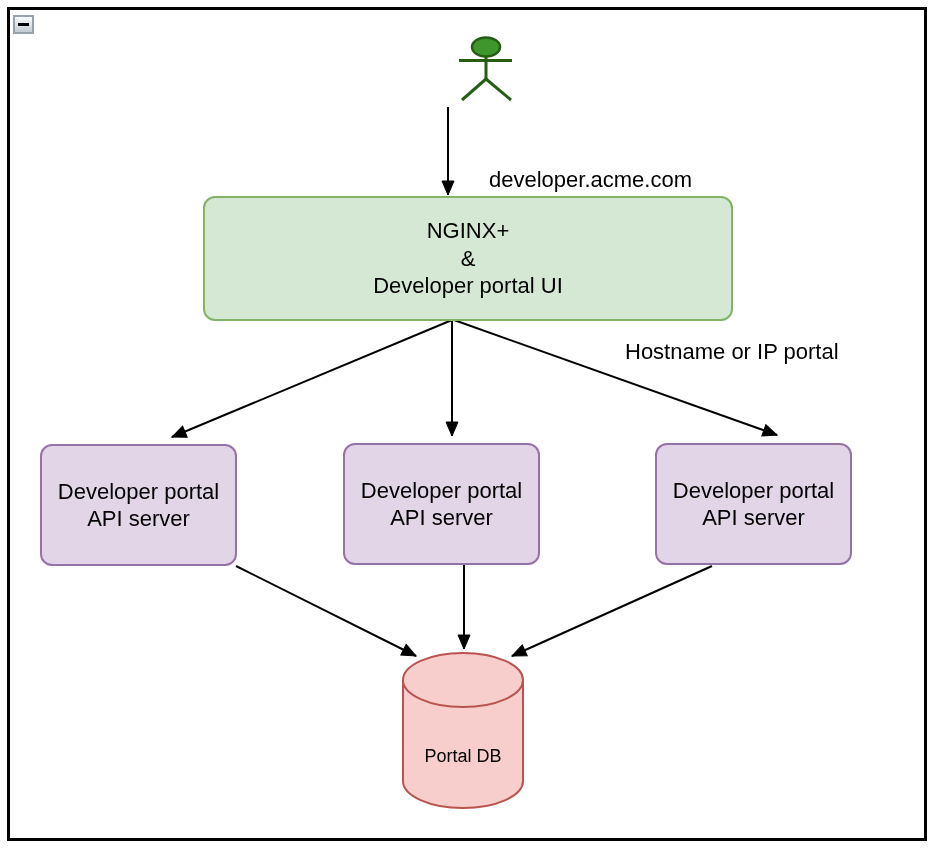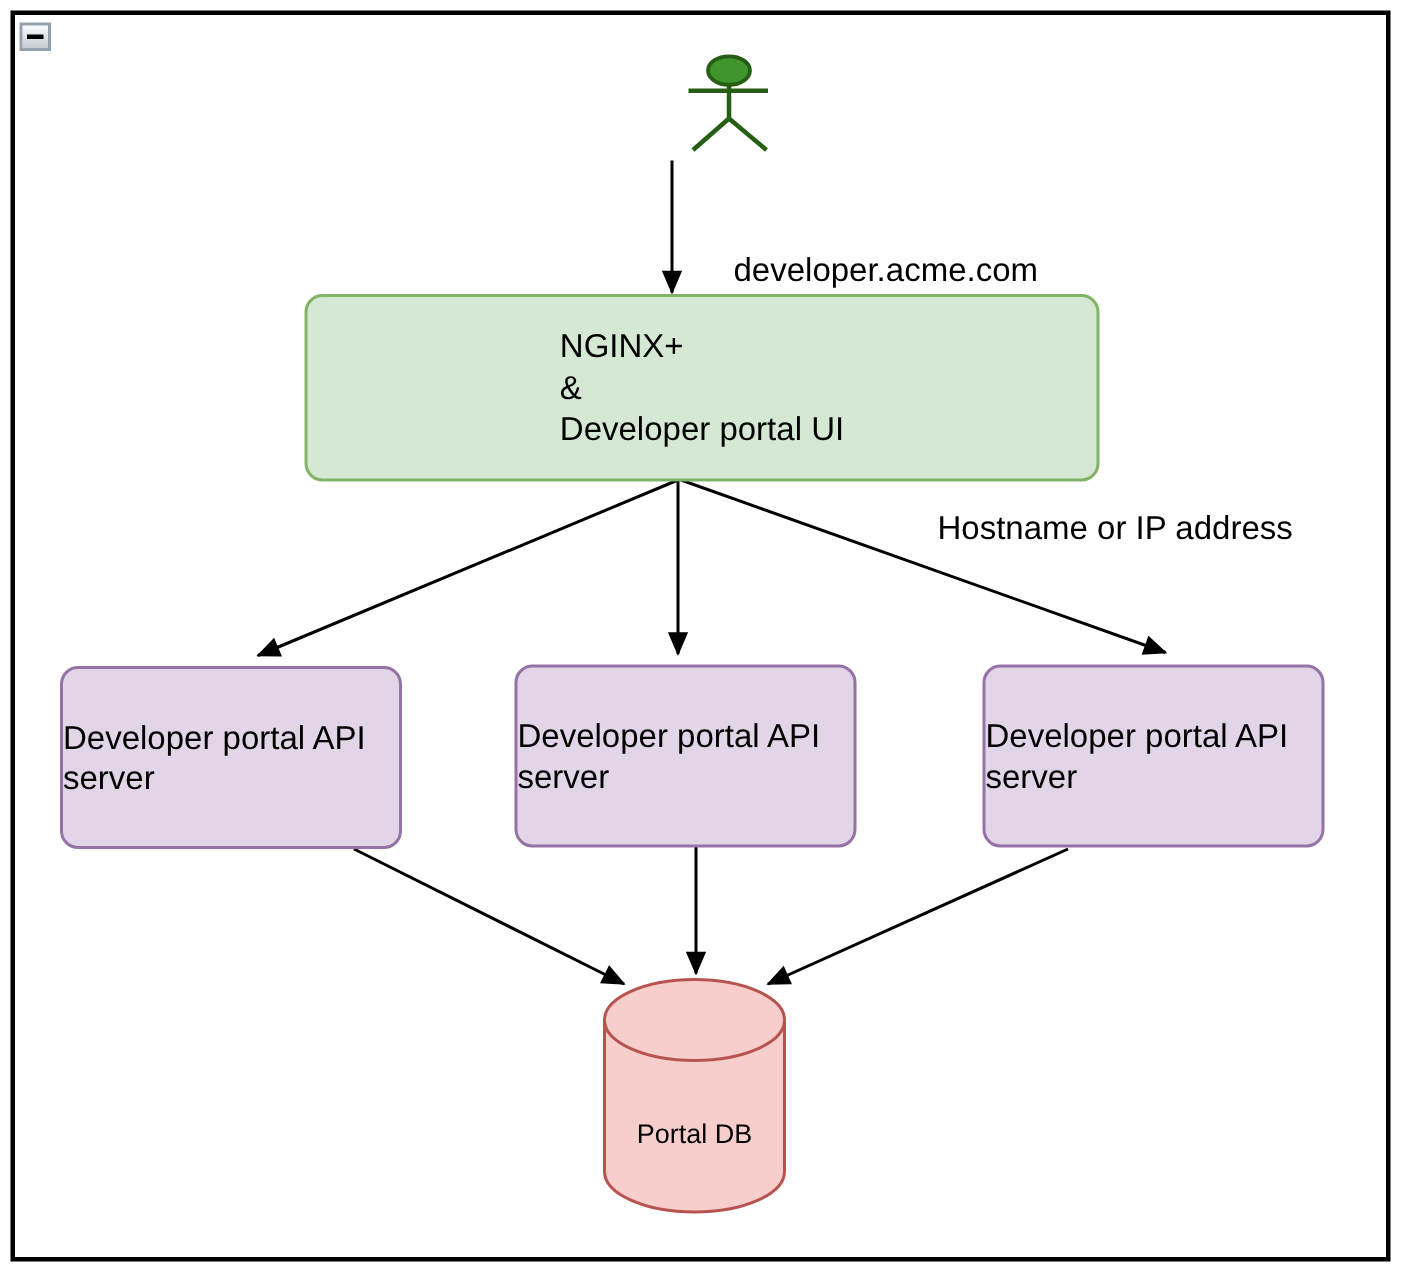--- a/index.html
+++ b/index.html
@@ -52,35 +52,35 @@
     width: 936px;
     height: 850px;
   }
   .node {
     position: absolute;
     box-sizing: border-box;
     border-radius: 12px;
     display: flex;
     align-items: center;
     justify-content: center;
-    text-align: left;
+    text-align: center;
     font-size: 22px;
     line-height: 1.25;
     white-space: pre-line;
   }
   .node-nginx {
     left: 203px;
     top: 196px;
     width: 530px;
     height: 125px;
     background: #d5e8d4;
     border: 2px solid #82b366;
   }
   .node-api {
-    width: 228px;
+    width: 197px;
     height: 122px;
     background: #e1d5e7;
     border: 2px solid #9673a6;
   }
   .node-api-1 { left: 40px;  top: 444px; }
   .node-api-2 { left: 343px; top: 443px; }
   .node-api-3 { left: 655px; top: 443px; }
   .edge-label {
     position: absolute;
     font-size: 22px;
@@ -150,15 +150,15 @@
 <div class="node node-api node-api-2">
   <span>Developer portal API server</span>
 </div>
 
 <div class="node node-api node-api-3">
   <span>Developer portal API server</span>
 </div>
 
 <div class="edge-label label-domain">developer.acme.com</div>
 
-<div class="edge-label label-hostname">Hostname or IP address</div>
+<div class="edge-label label-hostname">Hostname or IP portal</div>
 
 <div class="db-label">Portal DB</div>
 
 </body></html>

